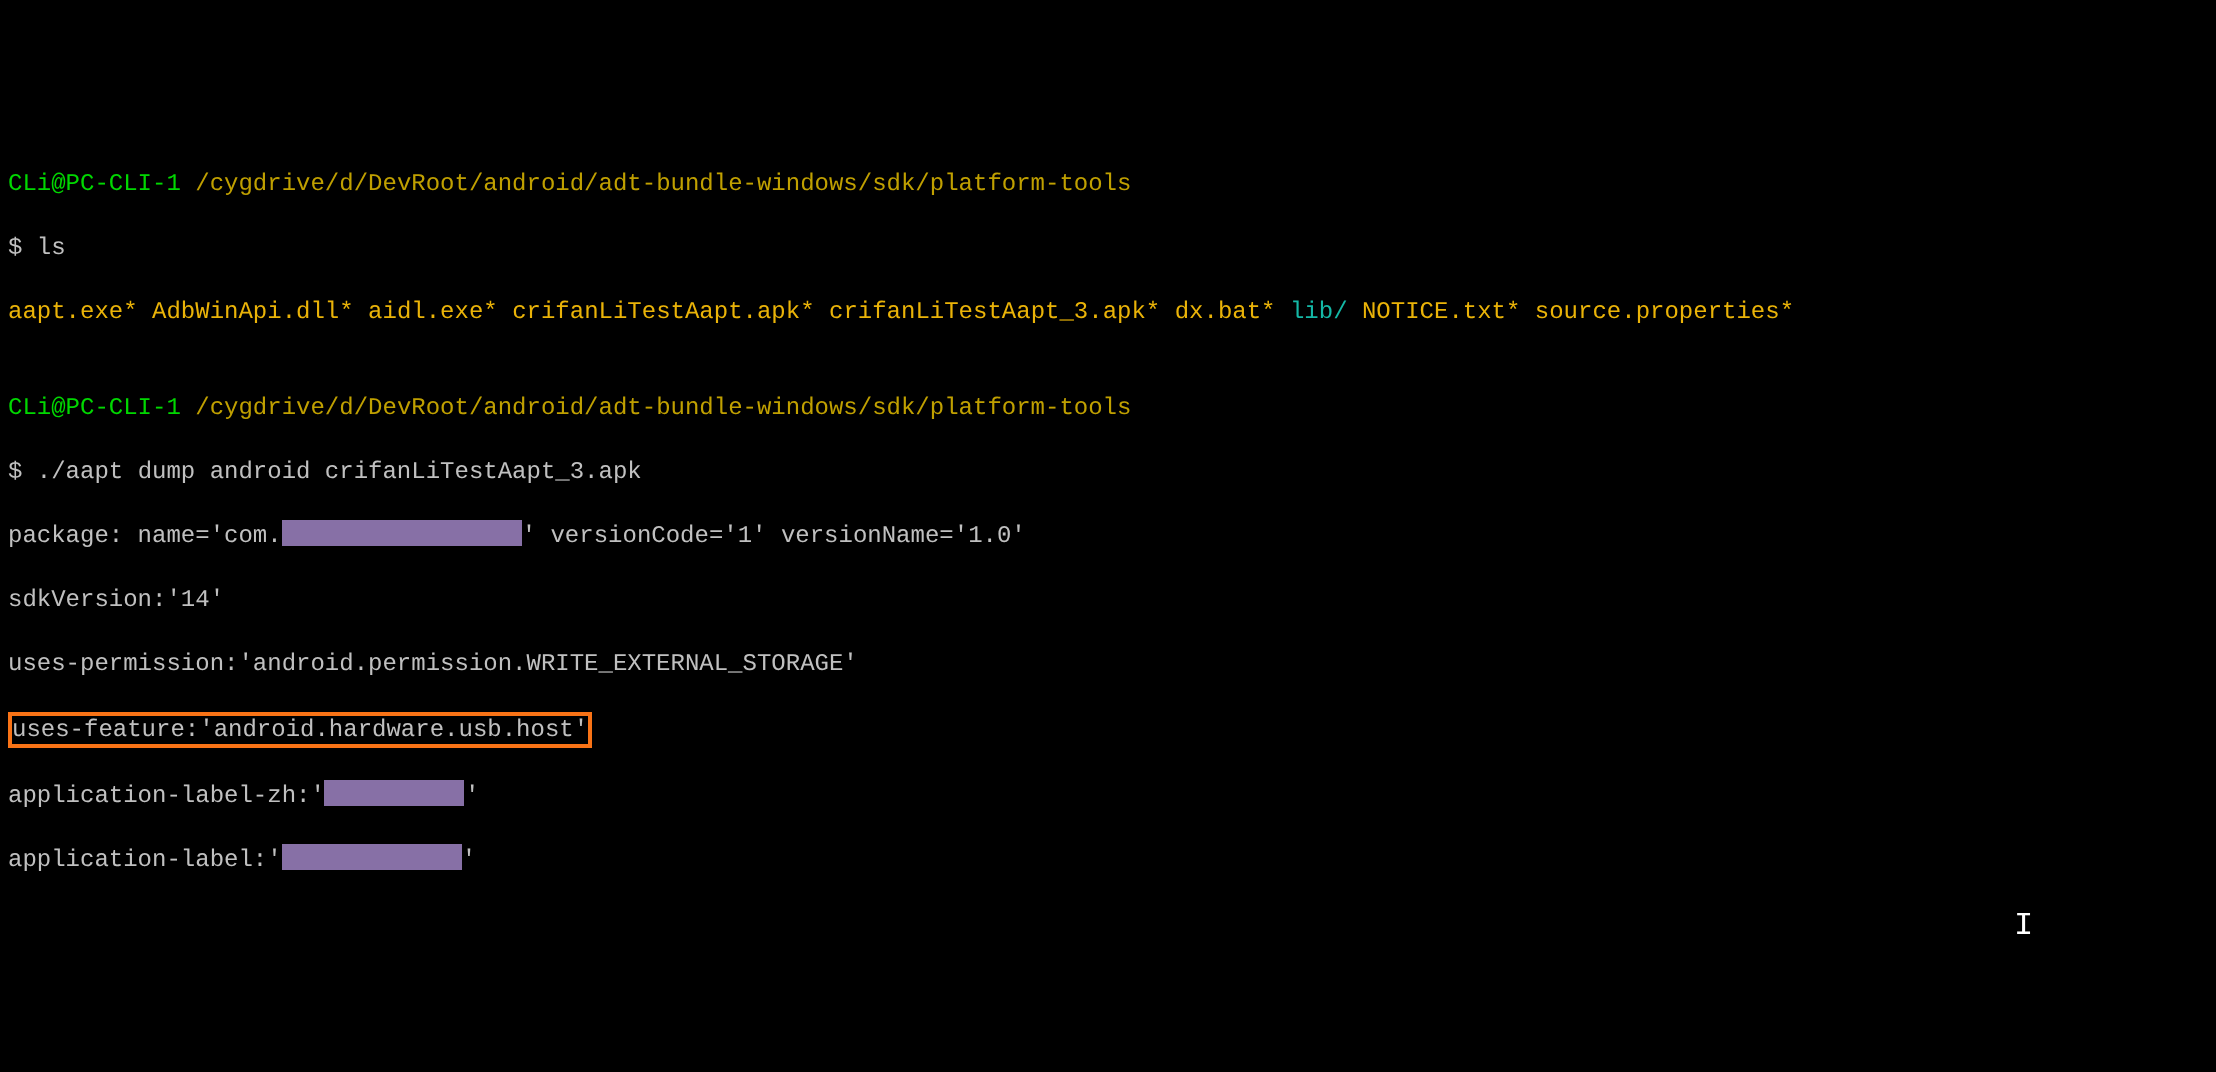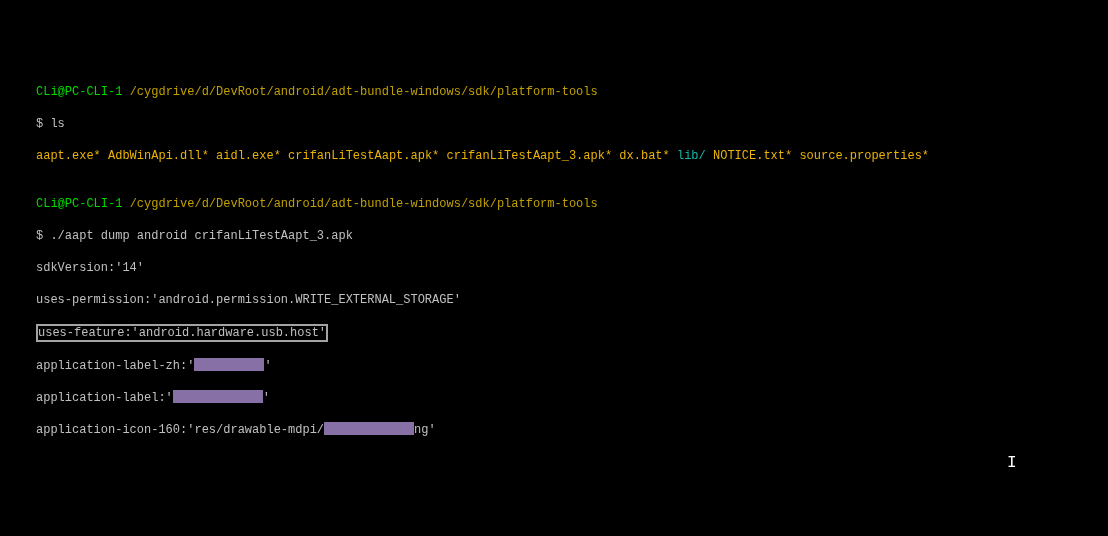--- a/index.html
+++ b/index.html
@@ -13,57 +13,57 @@
       width: 1108px;
       height: 536px;
       overflow: hidden;
       white-space: pre;
     }
     .prompt-user { color: #00d800; }
     .prompt-path { color: #c0a000; }
     .green { color: #eab308; }
     .blue { color: #14b8a6; }
     .highlight-red {
-      border: 2px solid #a3a3a3;
+      border: 2px solid #f97316;
       display: inline-block;
       line-height: 14px;
     }
     .redact {
       background: #8770a6;
       display: inline-block;
       height: 13px;
       vertical-align: middle;
       position: relative;
       top: -1px;
     }
     .cursor-ibeam {
       position: absolute;
       color: #fff;
       font-size: 16px;
     }
-    .line { white-space: nowrap; margin-left: 32px; }
+    .line { white-space: nowrap; }
   </style>
 </head>
 <body>
 
 
 
 <div>
 <div class="line"><span class="prompt-user">CLi@PC-CLI-1</span> <span class="prompt-path">/cygdrive/d/DevRoot/android/adt-bundle-windows/sdk/platform-tools</span></div>
 <div class="line">$ <span>ls</span></div>
 <div class="line"><span class="green">aapt.exe*</span>  <span class="green">AdbWinApi.dll*</span>     <span class="green">aidl.exe*</span>  <span class="green">crifanLiTestAapt.apk*</span>    <span class="green">crifanLiTestAapt_3.apk*</span>  <span class="green">dx.bat*</span>        <span class="blue">lib/</span>             <span class="green">NOTICE.txt*</span>    <span class="green">source.properties*</span></div>
 <div class="line"> </div>
 <div class="line"><span class="prompt-user">CLi@PC-CLI-1</span> <span class="prompt-path">/cygdrive/d/DevRoot/android/adt-bundle-windows/sdk/platform-tools</span></div>
 <div class="line">$ <span>./aapt dump android crifanLiTestAapt_3.apk</span></div>
+<div class="line"><span>package: name='com.</span><span class="redact" style="width:120px"></span><span>' versionCode='1' versionName='1.0'</span></div>
 <div class="line">sdkVersion:'14'</div>
 <div class="line">uses-permission:'android.permission.WRITE_EXTERNAL_STORAGE'</div>
 <div class="line"><span class="highlight-red">uses-feature:'android.hardware.usb.host'</span></div>
 <div class="line"><span>application-label-zh:'</span><span class="redact" style="width:70px"></span><span>'</span></div>
 <div class="line"><span>application-label:'</span><span class="redact" style="width:90px"></span><span>'</span></div>
-<div class="line"><span>application-icon-160:'res/drawable-mdpi/</span><span class="redact" style="width:90px"></span><span>ng'</span></div>
 
 
 
 
 
 
 
 
 
 

